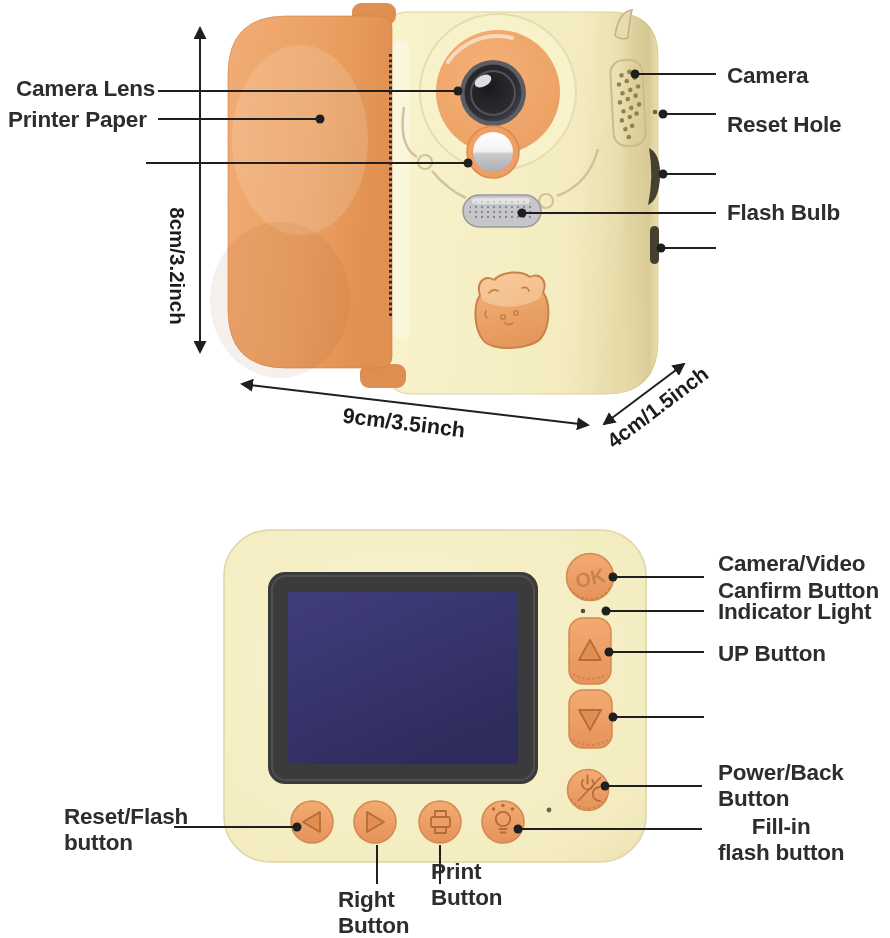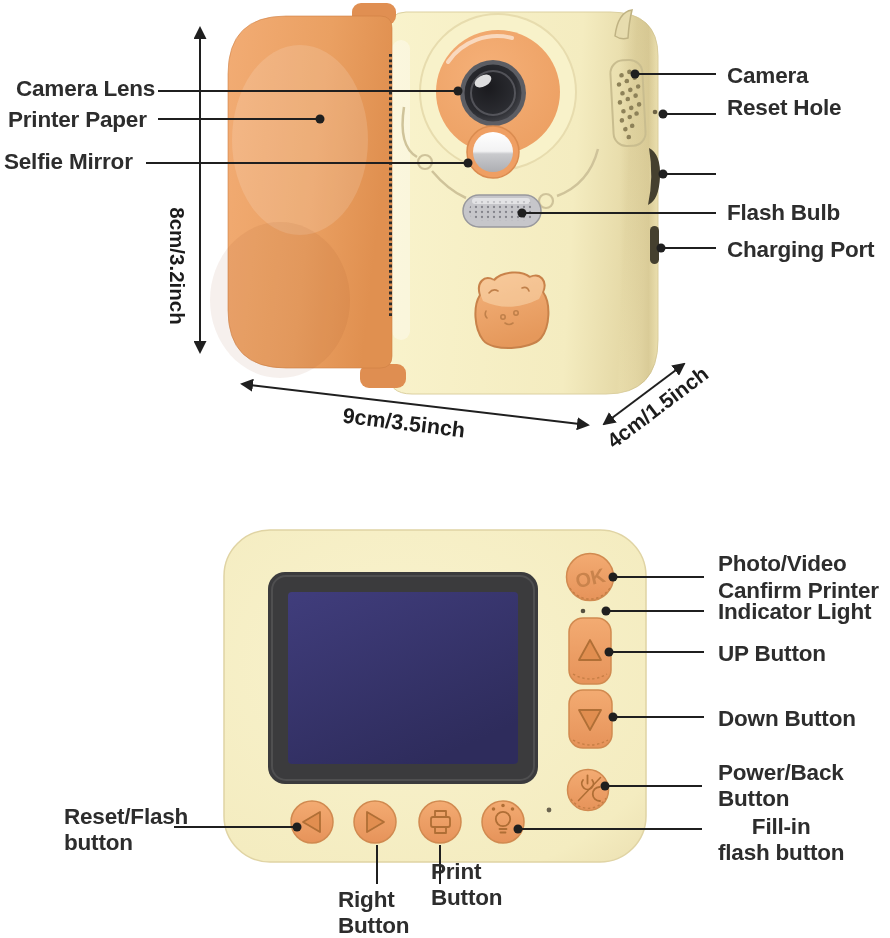--- a/index.html
+++ b/index.html
@@ -280,34 +280,31 @@
     <line x1="242" y1="384" x2="588" y2="425" marker-start="url(#arr)" marker-end="url(#arr)"></line>
     <line x1="604" y1="424" x2="684" y2="364" marker-start="url(#arr)" marker-end="url(#arr)"></line>
   </g>
   <text class="dim" transform="translate(170,266) rotate(90)" text-anchor="middle" font-size="20.5" font-family="Liberation Sans, sans-serif">8cm/3.2inch</text>
   <text class="dim" transform="translate(403,430) rotate(7)" text-anchor="middle" font-size="21.5" font-family="Liberation Sans, sans-serif">9cm/3.5inch</text>
   <text class="dim" transform="translate(662,413) rotate(-37)" text-anchor="middle" font-size="21" font-family="Liberation Sans, sans-serif">4cm/1.5inch</text>
 </svg>
 
 <div class="lbl" style="left:16px;top:76px;"><span>Camera Lens</span></div>
 <div class="lbl" style="left:8px;top:107px;"><span>Printer Paper</span></div>
-<div class="lbl" style="left:4px;top:149px;"><span>Selfie Mirror</span></div>
 
 <div class="lbl" style="left:727px;top:63px;"><span>Camera</span></div>
-<div class="lbl" style="left:727px;top:95px;text-align:right;"><span>Reset Hole</span></div>
+<div class="lbl" style="left:727px;top:112px;text-align:right;"><span>Reset Hole</span></div>
 <div class="lbl" style="left:727px;top:200px;"><span>Flash Bulb</span></div>
-<div class="lbl" style="left:727px;top:237px;"><span>Charging Port</span></div>
 
 <div class="lbl" style="left:718px;top:550px;line-height:27px;">
-  <span>Photo/Video</span>
-  <span class="l2">Canfirm Printer</span>
+  <span>Camera/Video</span>
+  <span class="l2">Canfirm Button</span>
 </div>
 <div class="lbl" style="left:718px;top:599px;"><span>Indicator Light</span></div>
 <div class="lbl" style="left:718px;top:641px;"><span>UP Button</span></div>
-<div class="lbl" style="left:718px;top:706px;"><span>Down Button</span></div>
 <div class="lbl" style="left:718px;top:760px;">
   <span>Power/Back</span>
   <span class="l2">Button</span>
 </div>
 <div class="lbl" style="left:718px;top:814px;text-align:center;">
   <span>Fill-in</span>
   <span class="l2">flash button</span>
 </div>
 <div class="lbl" style="left:64px;top:804px;">
   <span>Reset/Flash</span>

